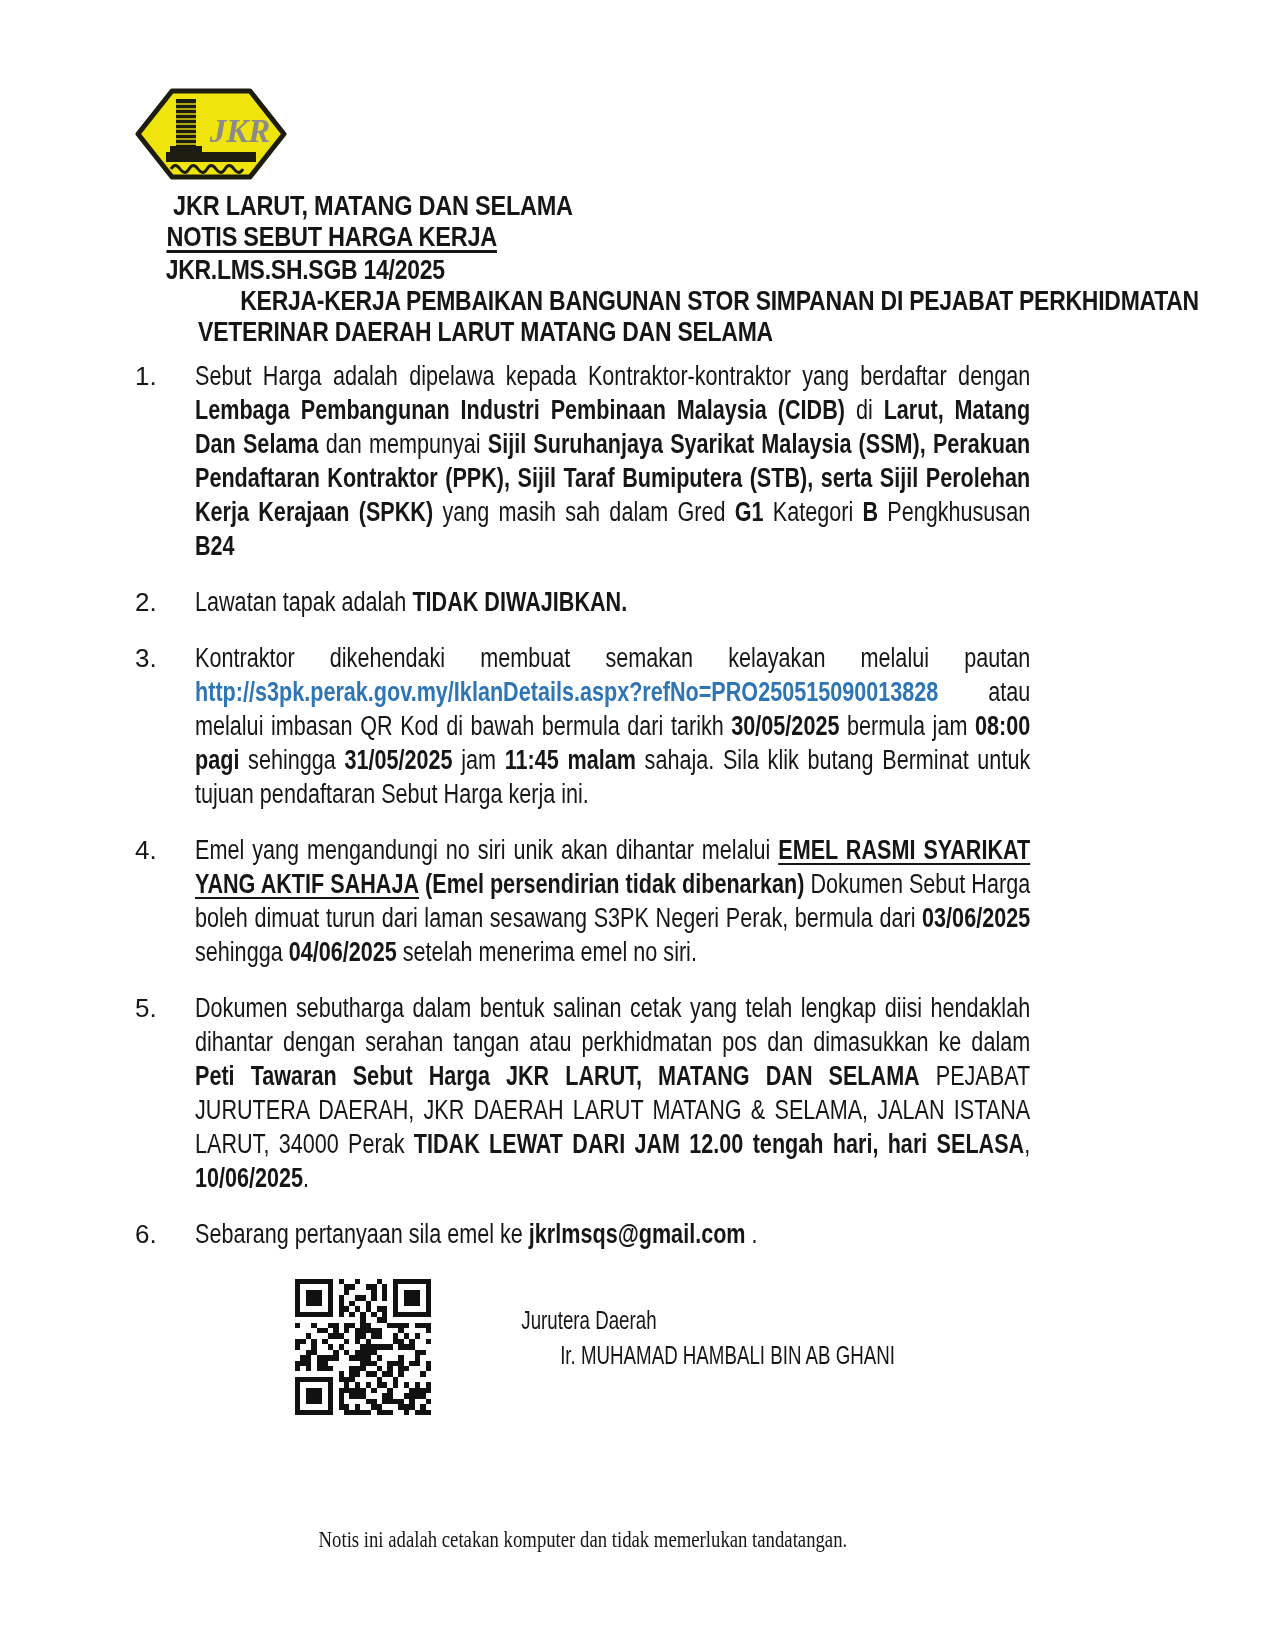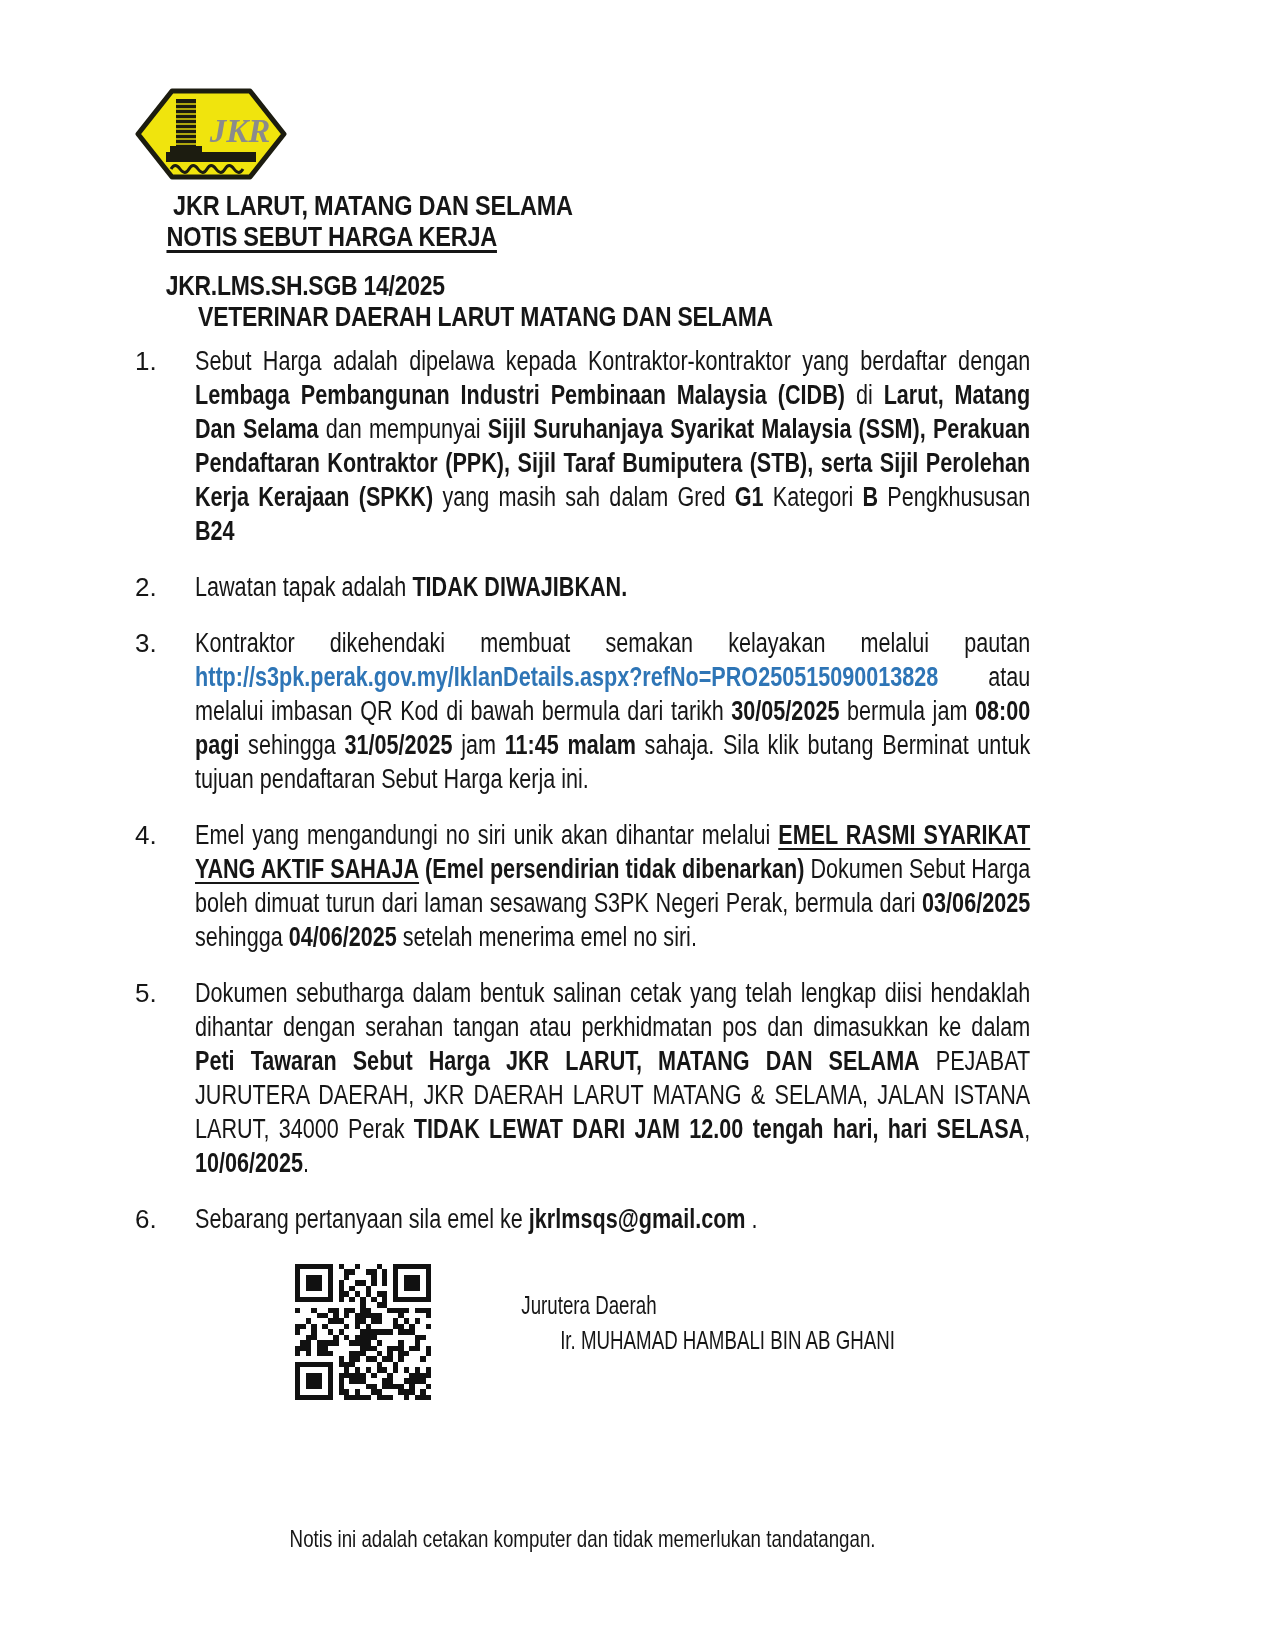--- a/index.html
+++ b/index.html
@@ -12,21 +12,21 @@
 
   
   .cline{display:flex;justify-content:flex-start;}
   .cline > span{display:inline-block;white-space:nowrap;}
 
   .logo-wrap{display:flex;justify-content:flex-start;margin-bottom:10px;}
   .org-name > span{font-weight:bold;font-size:28px;line-height:31px;transform:scaleX(.84);letter-spacing:-.3px;}
   .doc-title > span{font-weight:bold;font-size:28px;line-height:31px;transform:scaleX(.84);letter-spacing:-.3px;
     text-decoration:underline;text-decoration-thickness:2.5px;text-underline-offset:4px;}
 
-  .notice-block{margin-top:18px;}
+  .notice-block{margin-top:2px;}
   .notice-block .cline > span{font-weight:bold;font-size:28px;line-height:31px;transform:scaleX(.82);letter-spacing:-.3px;}
 
   .list{margin-top:12px;}
   .item{display:flex;align-items:flex-start;margin-bottom:22px;}
   .item-num{width:60px;flex-shrink:0;font-size:26px;line-height:34px;}
   .item-body{
     width:1044px;flex-shrink:0;text-align:justify;font-size:27px;line-height:34px;
     transform:scaleX(.8);transform-origin:0 0;
   }
   .item-body .b{font-weight:bold;}
@@ -34,21 +34,21 @@
   .item-body .link{color:var(--link,#2E75B6);font-weight:bold;text-decoration:none;cursor:pointer;}
 
   .tempoh{margin:4px 0 26px 0;}
   .tempoh > span{font-weight:bold;font-size:25px;line-height:34px;transform:scaleX(.72);}
 
   .sig-section{position:relative;height:210px;margin-top:12px;}
   .qr-box{position:absolute;left:160px;top:6px;width:136px;height:136px;}
   .sig-block{position:absolute;left:360px;top:30px;width:640px;}
   .sig-block .cline > span{font-size:26px;line-height:35px;transform:scaleX(.72);}
 
-  .page-footer{position:absolute;left:135px;top:1524px;width:895px;display:flex;justify-content:center;}
+  .page-footer{position:absolute;left:135px;top:1524px;width:895px;display:flex;justify-content:center;font-family:Liberation Serif, serif;}
   .page-footer > span{font-size:24px;line-height:30px;transform:scaleX(.78);}
 </style>
 </head>
 <body style="--ink: #161616; --link: #2E75B6; --logo-yellow: #F0E40D; --logo-border: #1c1c10; --logo-gray: #8B8B8B;">
 
 <div class="content">
 
   <div class="logo-wrap">
     <svg width="152" height="92" viewBox="0 0 152 92">
       <polygon points="37,3 115,3 149,46 115,89 37,89 3,46" fill="var(--logo-yellow,#F0E40D)" stroke="var(--logo-border,#1c1c10)" stroke-width="5" stroke-linejoin="round"></polygon>
@@ -75,20 +75,23 @@
   <div class="cline org-name">
     <span>JKR LARUT, MATANG DAN SELAMA</span>
   </div>
   <div class="cline doc-title">
     <span>NOTIS SEBUT HARGA KERJA</span>
   </div>
 
   <div class="notice-block">
     <div class="cline">
       <span>JKR.LMS.SH.SGB 14/2025</span>
+    </div>
+    <div class="cline">
+      <span>KERJA-KERJA PEMBAIKAN BANGUNAN STOR SIMPANAN DI PEJABAT PERKHIDMATAN</span>
     </div>
     <div class="cline">
       <span>VETERINAR DAERAH LARUT MATANG DAN SELAMA</span>
     </div>
   </div>
 
   <div class="list">
 
     <div class="item">
       <span class="item-num">1.</span>

